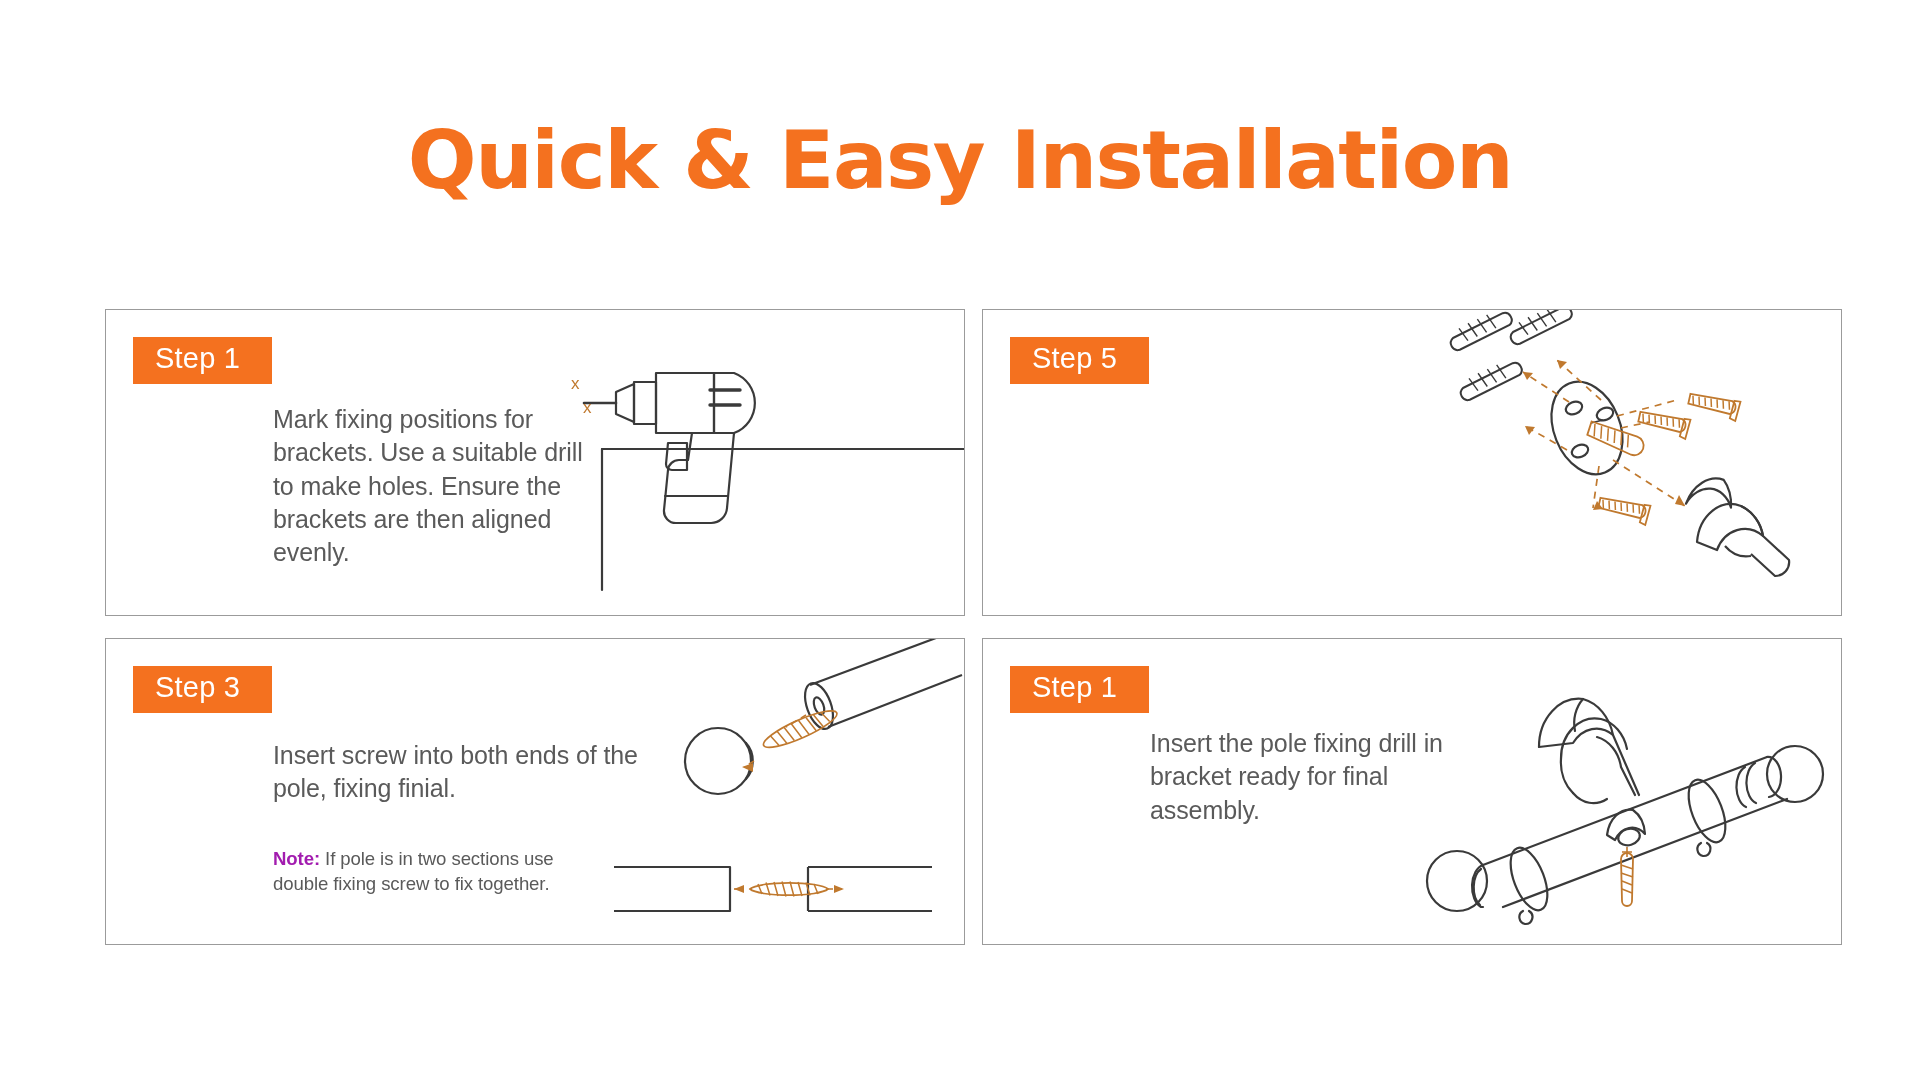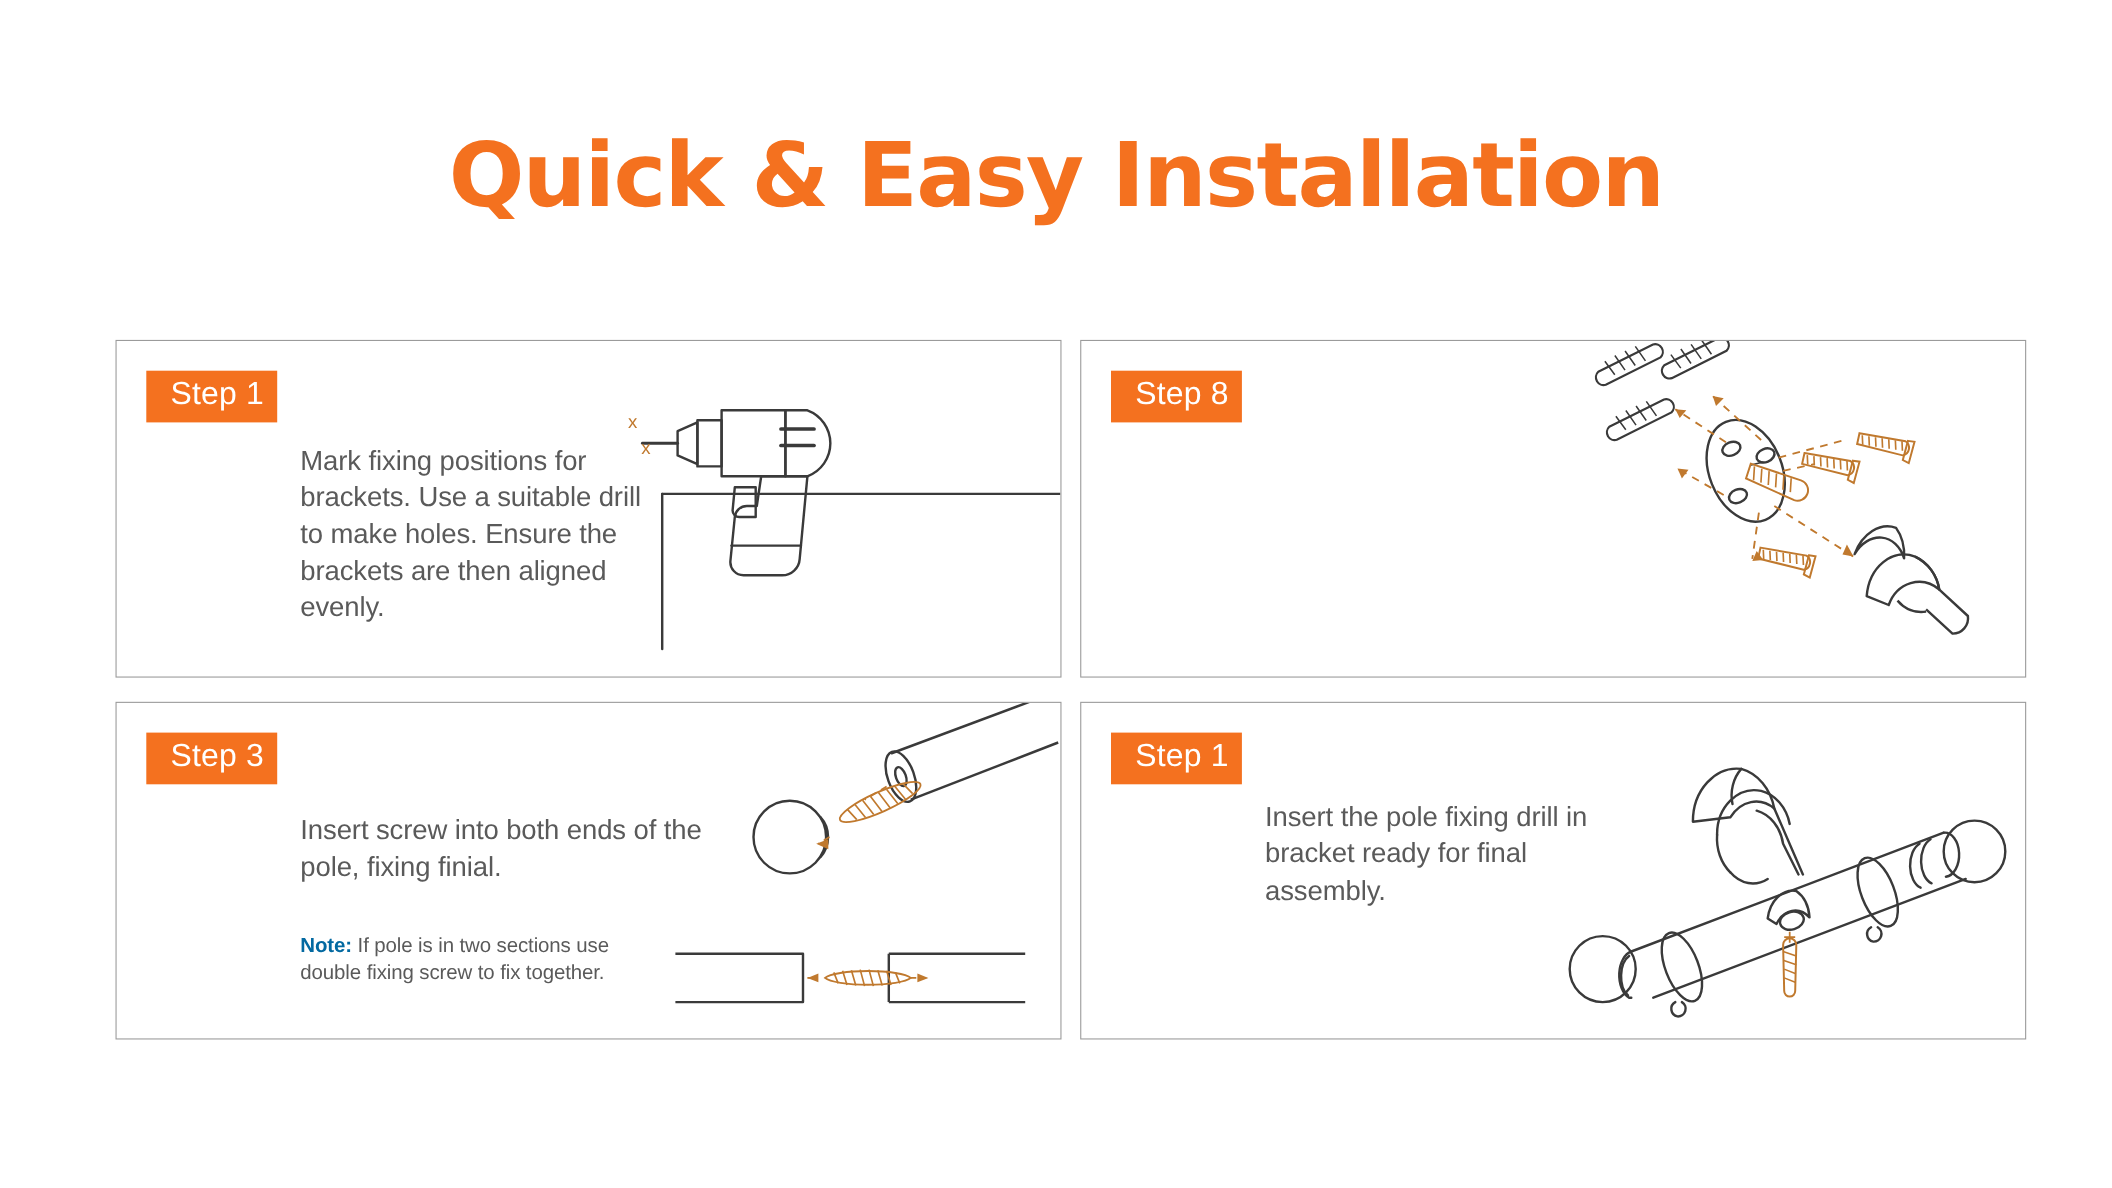--- a/index.html
+++ b/index.html
@@ -54,21 +54,21 @@
   }
 
   .step-badge {
     position: absolute;
     left: 27px;
     top: 27px;
     background: #F4711F;
     color: #ffffff;
     font-size: 29px;
     font-weight: 400;
-    padding: 6px 12px 9px 22px;
+    padding: 6px 32px 9px 22px;
     line-height: 1.1;
     letter-spacing: 0.2px;
     white-space: nowrap;
   }
 
   .step-body {
     position: absolute;
     left: 167px;
     top: 93px;
     width: 330px;
@@ -83,21 +83,21 @@
   .step-note {
     position: absolute;
     left: 167px;
     top: 207px;
     width: 330px;
     font-size: 18.6px;
     line-height: 1.35;
     color: #5a5a5a;
     letter-spacing: -0.1px;
   }
-  .step-note b { color: #0369a1; font-weight: 700; }
+  .step-note b { color: #a21caf; font-weight: 700; }
 
   .illo {
     position: absolute;
     right: 0;
     top: 0;
     height: 100%;
   }
   .illo svg { display: block; }
 </style>
 </head>
@@ -141,21 +141,21 @@
         <g fill="#C0792E" font-family="'Liberation Sans', sans-serif" font-size="17" font-weight="400">
           <text x="-14" y="0" dx="21" dy="79">x</text>
           <text x="-14" y="0" dx="4" dy="103">x</text>
           <text x="-14" y="0" dx="33" dy="103">x</text>
         </g>
       </svg>
     </div>
   </div>
 
   <div class="card step2">
-    <div class="step-badge">Step 8</div>
+    <div class="step-badge">Step 5</div>
 
     <div class="illo">
       <svg width="400" height="305" viewBox="0 0 400 305">
         <defs>
           <g id="plug2">
             <path d="M0 0 L54 -13 a7 7 0 0 1 4 13 L4 13 a7 7 0 0 1 -4 -13 Z" fill="none" stroke="#3a3a3a" stroke-width="2"></path>
             <path d="M8 -8 L14 6 M18 -11 L24 4 M28 -13 L34 2 M38 -15 L44 0" fill="none" stroke="#3a3a3a" stroke-width="1.4"></path>
           </g>
           <g id="scr2">
             <path d="M0 0 L42 -10 L42 10 Z" fill="#C0792E" opacity="0"></path>

